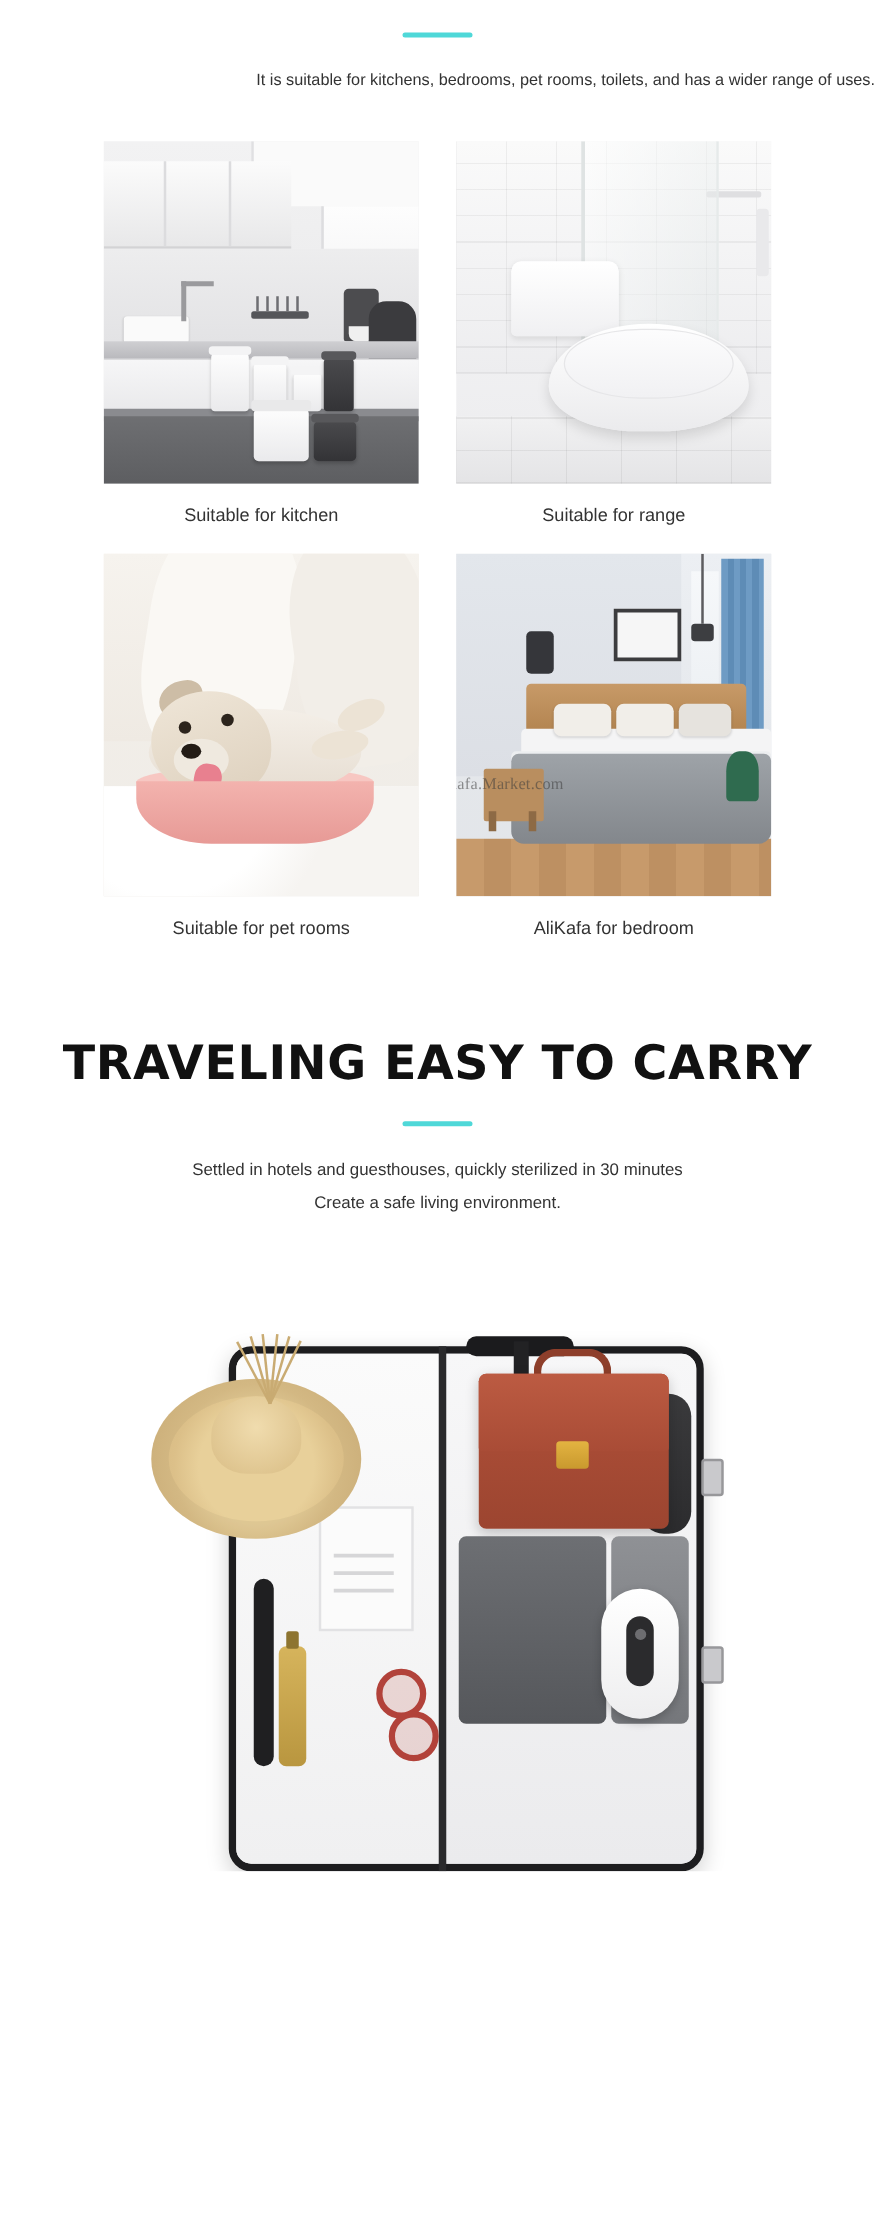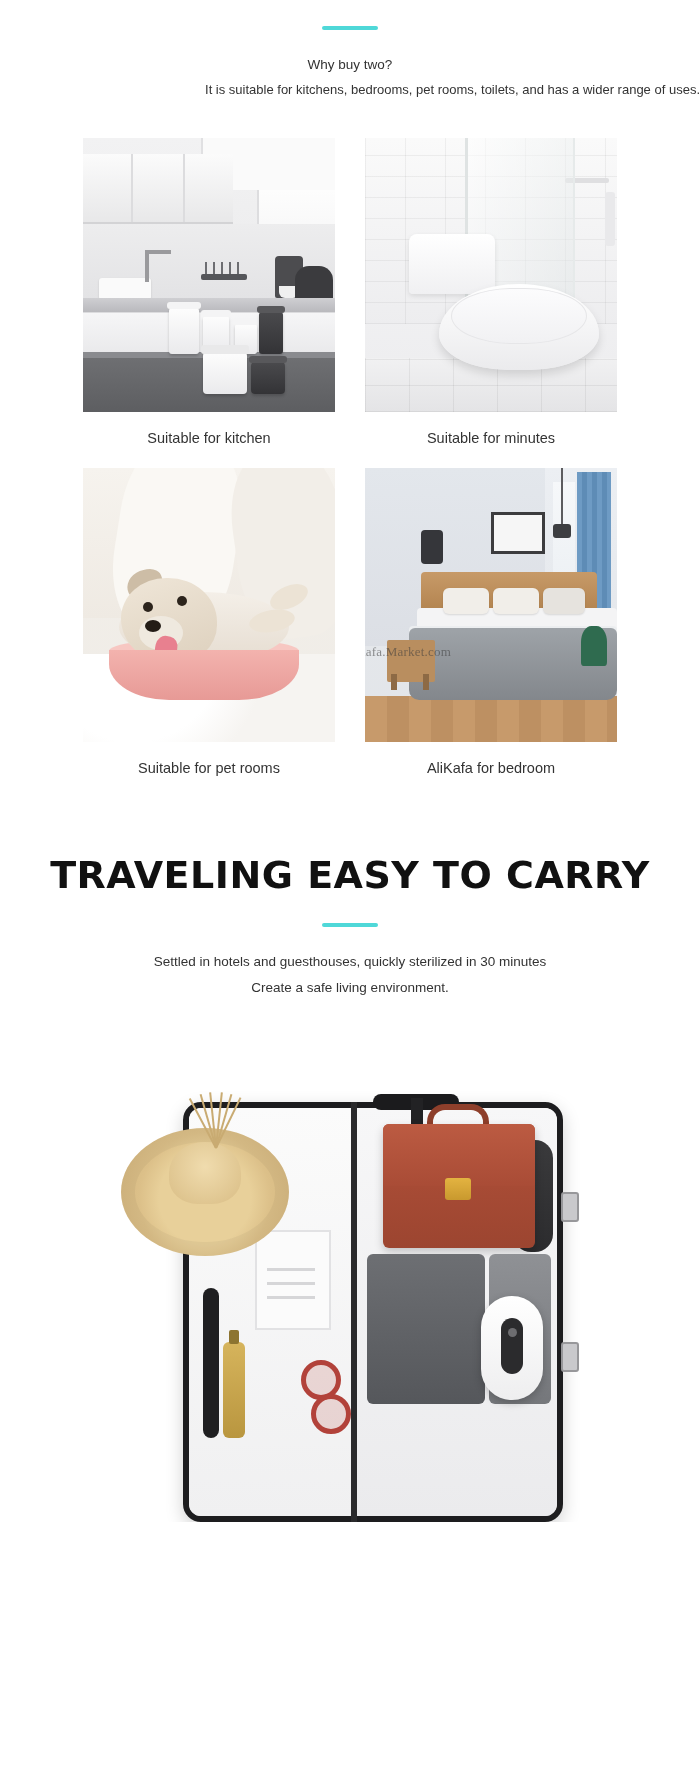--- a/index.html
+++ b/index.html
@@ -510,21 +510,20 @@
 <body>
 
 <div class="page">
 
 
   <div class="divider-wrap">
     <div class="divider"></div>
   </div>
 
   <div class="sub-text">
-    <div class="line1">Why buy two?</div>
     <div class="line2">It is suitable for kitchens, bedrooms, pet rooms, toilets, and has a wider range of uses.</div>
   </div>
 
   <div class="grid">
 
     <div class="cell">
       <div class="photo kitchen">
         <div class="k-ceilbeam"></div>
         <div class="k-upper-cab"></div>
         <div class="k-window"></div>
@@ -552,21 +551,21 @@
       <div class="photo bath">
         <div class="b-tile-wall"></div>
         <div class="b-shelf"></div>
         <div class="b-towel"></div>
         <div class="b-glass"></div>
         <div class="b-floor"></div>
         <div class="b-tank"></div>
         <div class="b-bowl"></div>
         <div class="b-lid"></div>
       </div>
-      <div class="caption">Suitable for minutes</div>
+      <div class="caption">Suitable for range</div>
     </div>
 
     <div class="cell">
       <div class="photo pet">
         <div class="p-drape"></div>
         <div class="p-fur"></div>
         <div class="p-bedtop"></div>
         <div class="p-body"></div>
         <div class="p-paw pa1"></div>
         <div class="p-paw pa2"></div>

